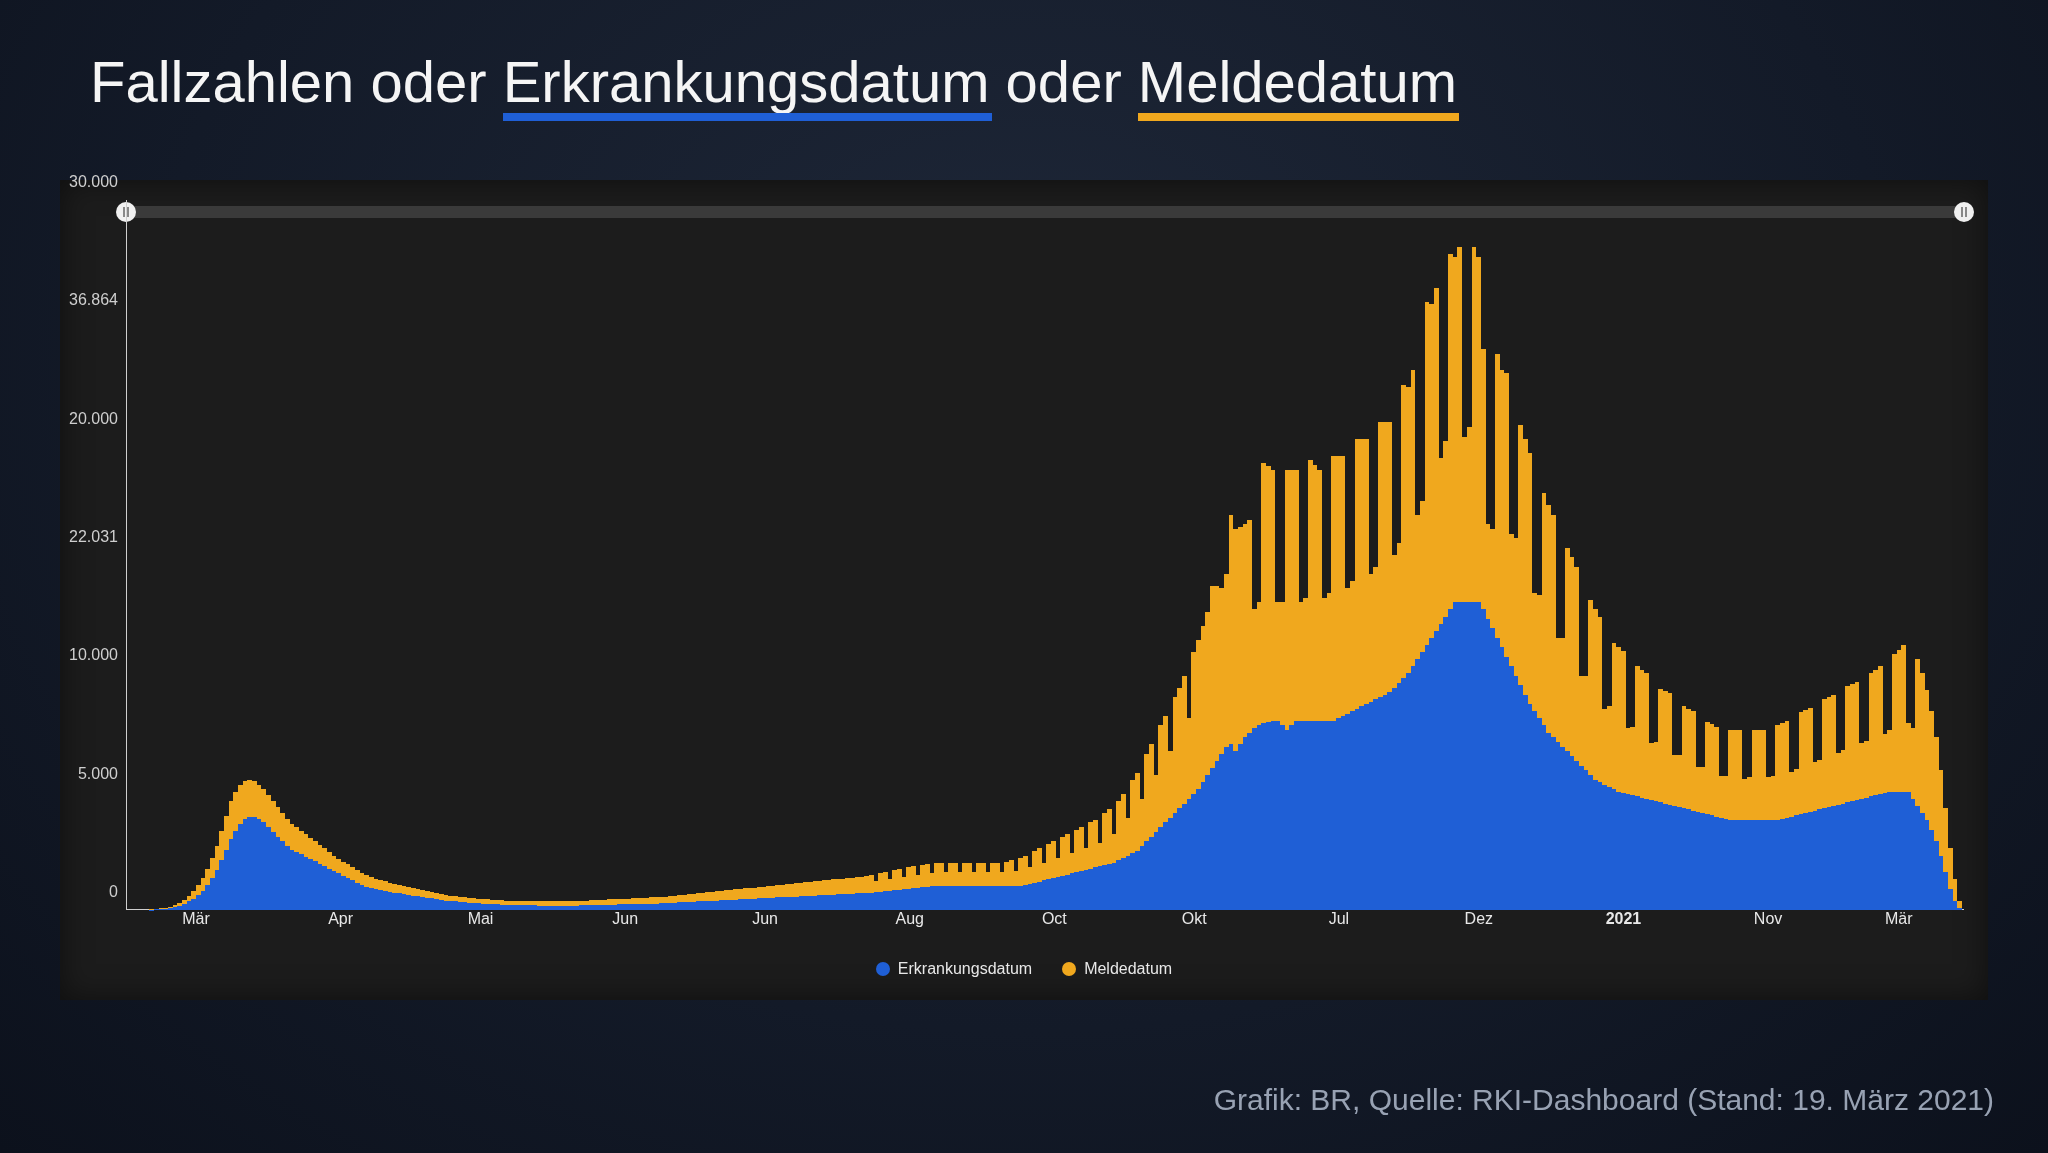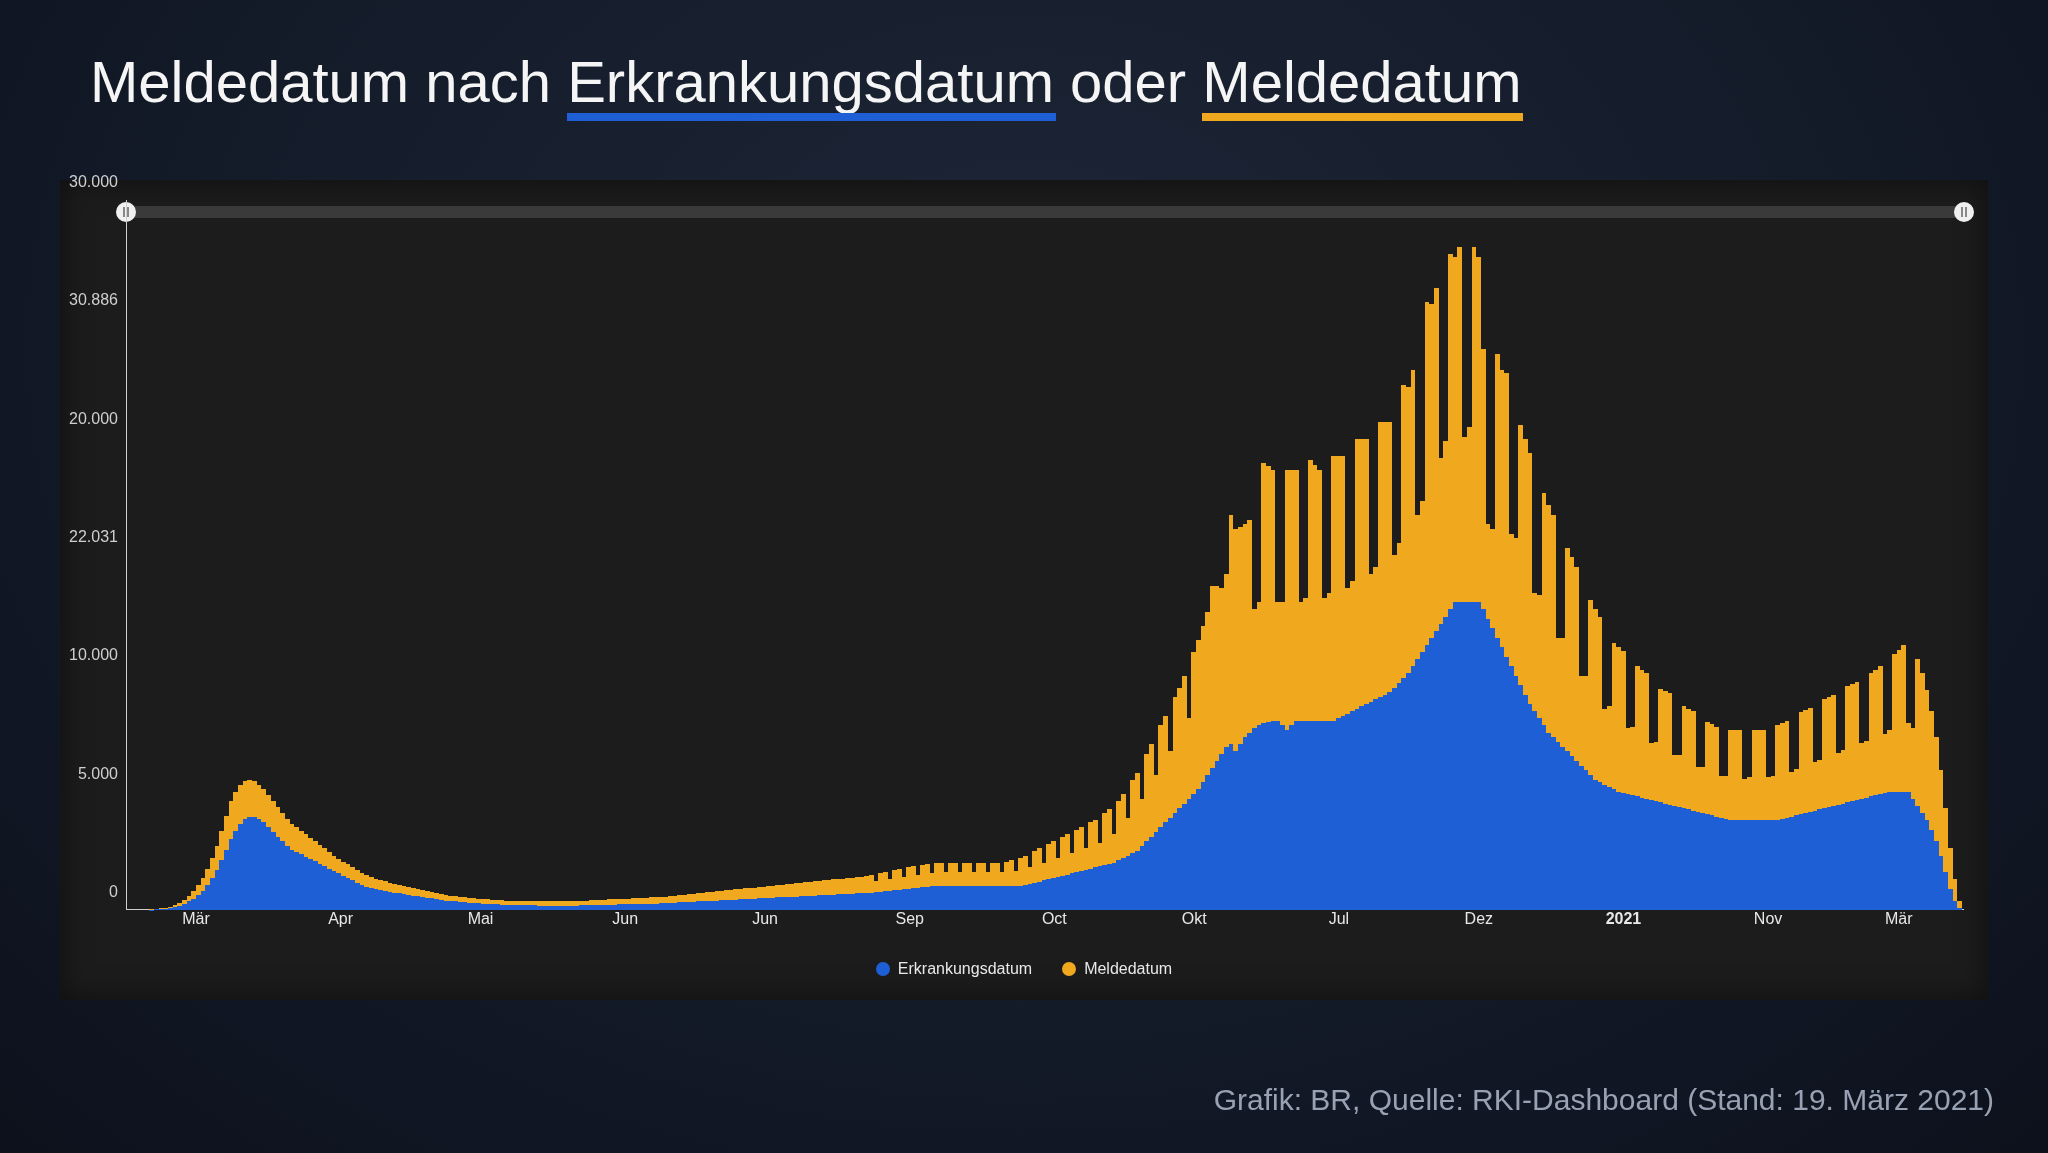--- a/index.html
+++ b/index.html
@@ -163,40 +163,40 @@
     bottom: 36px;
     right: 54px;
     font-size: 30px;
     color: #98a2b3;
   }
 </style>
 </head>
 <body>
 
 <div class="title">
-  <span>Meldedatum nach </span><span class="u1">Erkrankungsdatum</span><span> oder </span><span class="u2">Meldedatum</span>
+  <span>Fallzahlen oder </span><span class="u1">Erkrankungsdatum</span><span> oder </span><span class="u2">Meldedatum</span>
 </div>
 
 <div class="chart-frame">
 
   <div class="slider-track">
     <div class="slider-handle left"></div>
     <div class="slider-handle right"></div>
   </div>
 
   <div class="axis-line y"></div>
   <div class="axis-line x"></div>
 
   <div class="y-axis" id="y-axis">
       <div class="y-tick" style="bottom: 0%;">0</div>
       <div class="y-tick" style="bottom: 16.6667%;">5.000</div>
       <div class="y-tick" style="bottom: 33.3333%;">10.000</div>
       <div class="y-tick" style="bottom: 50%;">22.031</div>
       <div class="y-tick" style="bottom: 66.6667%;">20.000</div>
-      <div class="y-tick" style="bottom: 83.3333%;">30.886</div>
+      <div class="y-tick" style="bottom: 83.3333%;">36.864</div>
       <div class="y-tick" style="bottom: 100%;">30.000</div>
     </div>
 
   <div class="plot" id="plot">
     <div class="bars" id="bars">
         <div class="bar">
           <div class="seg orange" style="bottom: 0%; height: 0%;"></div>
           <div class="seg blue" style="bottom: 0px; height: 0%;"></div>
         </div>
         <div class="bar">
@@ -1773,21 +1773,21 @@
         </div>
       </div>
   </div>
 
   <div class="x-axis" id="x-axis">
       <div class="x-tick" style="left: 3.80711%;">Mär</div>
       <div class="x-tick" style="left: 11.6751%;">Apr</div>
       <div class="x-tick" style="left: 19.2893%;">Mai</div>
       <div class="x-tick" style="left: 27.1574%;">Jun</div>
       <div class="x-tick" style="left: 34.7716%;">Jun</div>
-      <div class="x-tick" style="left: 42.6396%;">Sep</div>
+      <div class="x-tick" style="left: 42.6396%;">Aug</div>
       <div class="x-tick" style="left: 50.5076%;">Oct</div>
       <div class="x-tick" style="left: 58.1218%;">Okt</div>
       <div class="x-tick" style="left: 65.9898%;">Jul</div>
       <div class="x-tick" style="left: 73.6041%;">Dez</div>
       <div class="x-tick bold" style="left: 81.4721%;">2021</div>
       <div class="x-tick" style="left: 89.3401%;">Nov</div>
       <div class="x-tick" style="left: 96.4467%;">Mär</div>
     </div>
 
   <div class="legend">

